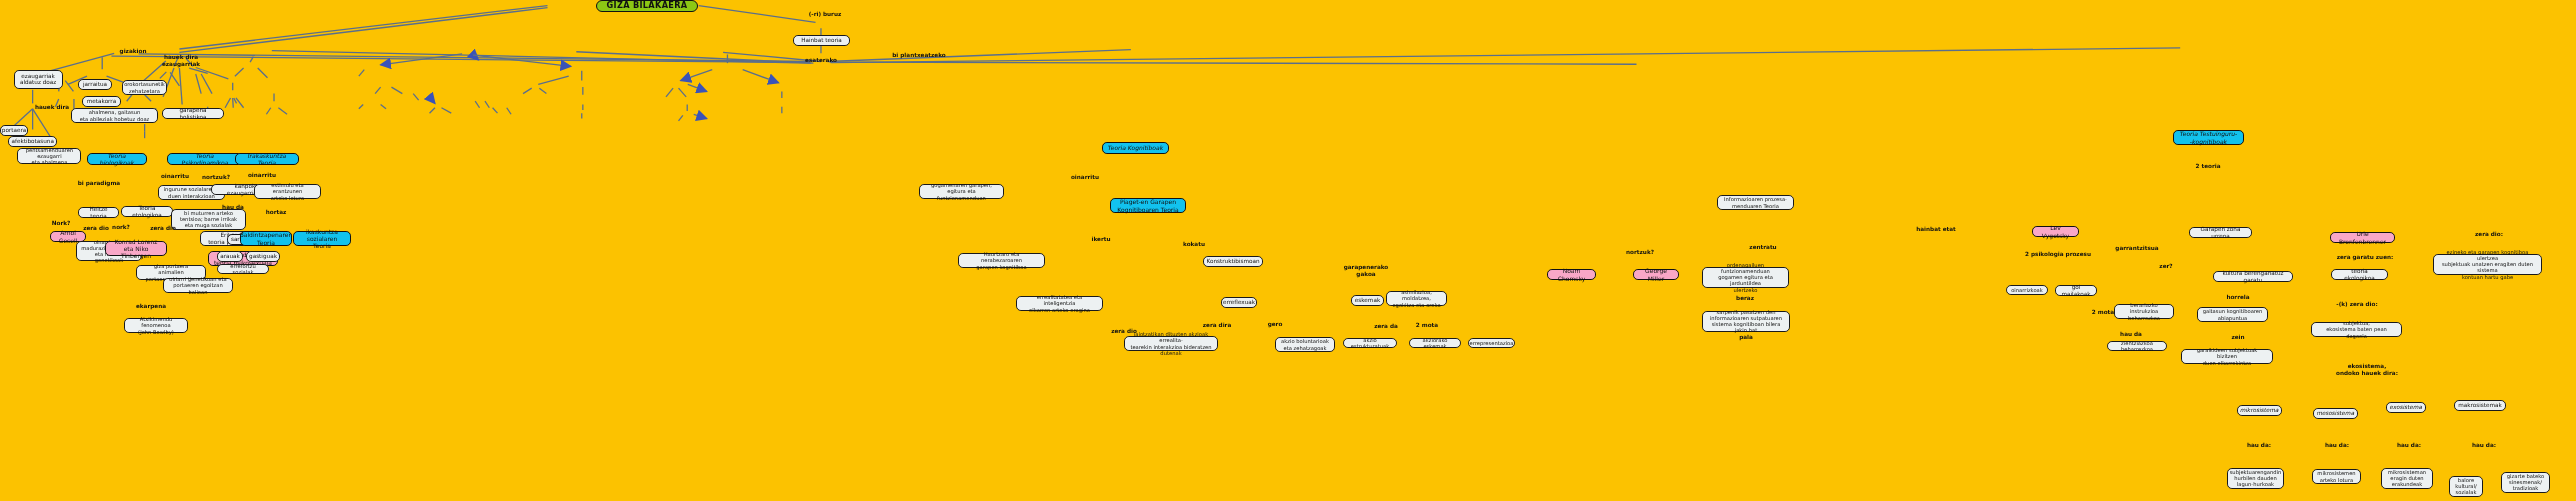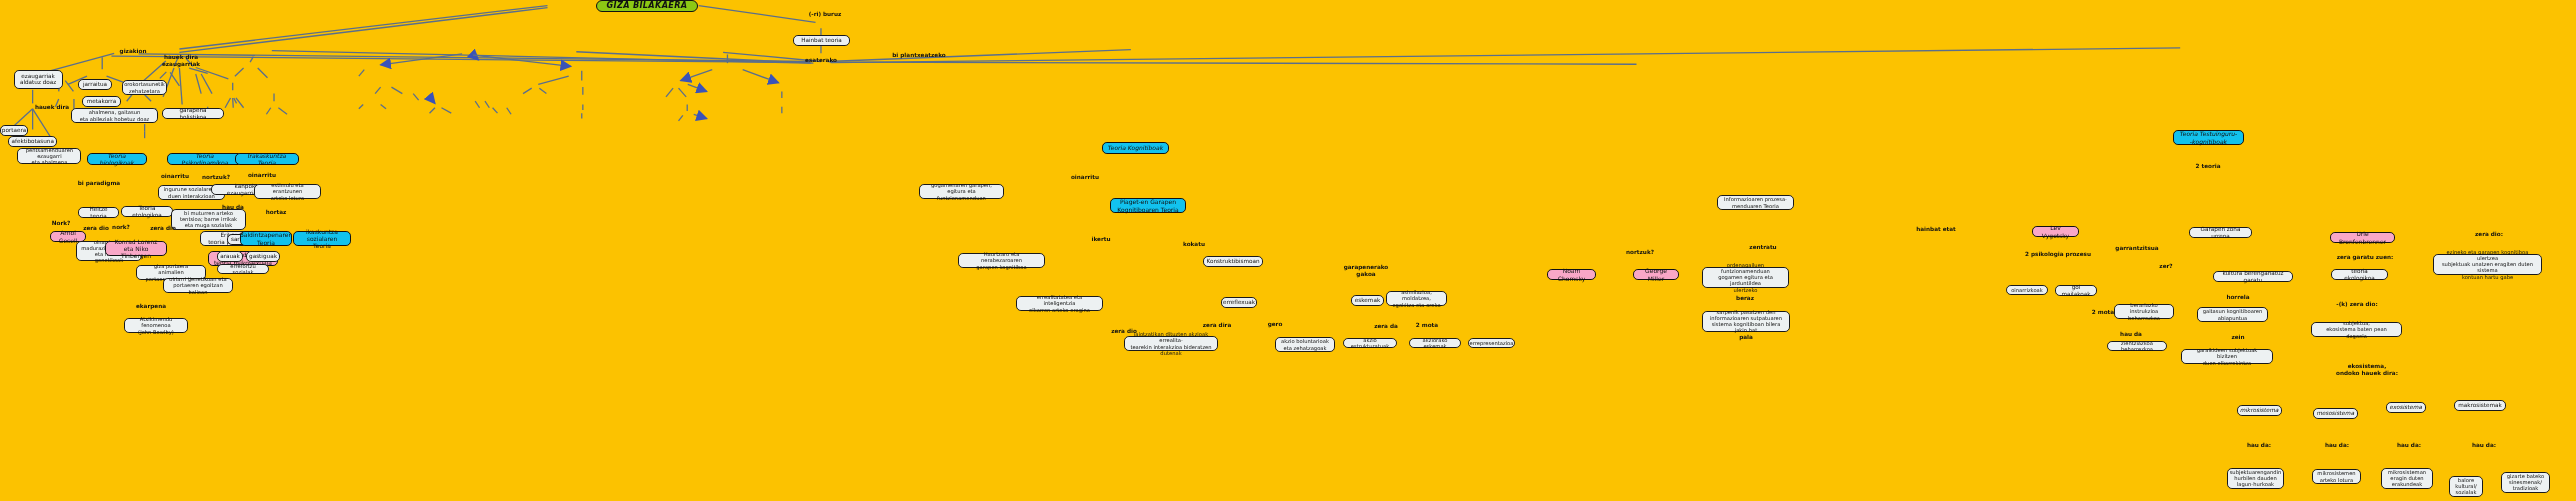--- a/index.html
+++ b/index.html
@@ -129,21 +129,21 @@
     <path d="M1248,162 L1262,178"></path>
     <path d="M1265,155 L1300,168" marker-end="url(#ar)"></path>
     <path d="M1264,192 L1264,204"></path>
     <path d="M1256,212 L1248,222"></path>
     <path d="M1276,210 L1300,218" marker-end="url(#ar)"></path>
     <path d="M1438,168 L1438,180"></path>
     <path d="M1438,196 L1438,208"></path>
   </g>
 </svg>
 
-<div class="node n11 root" style="left:596px;top:-0.5px;width:102px;height:12px;font-style:italic;">GIZA BILAKAERA</div>
+<div class="node n11 root" style="left:596px;top:-0.5px;width:102px;height:12px;">GIZA BILAKAERA</div>
 
 <div class="node n10" style="left:793px;top:35px;width:57px;height:11.4px;">Hainbat teoria</div>
 
 <div class="node n10" style="left:13.6px;top:70px;width:49px;height:18.5px;">ezaugarriak
 aldatuz doaz</div>
 <div class="node n10" style="left:0px;top:125px;width:28px;height:11px;">portaera</div>
 <div class="node n10" style="left:8.2px;top:136px;width:49px;height:11px;">afektibotasuna</div>
 <div class="node n9" style="left:17.4px;top:148px;width:64px;height:16.3px;">pentsamenduaren ezaugarri
 eta ahalmena</div>
 

